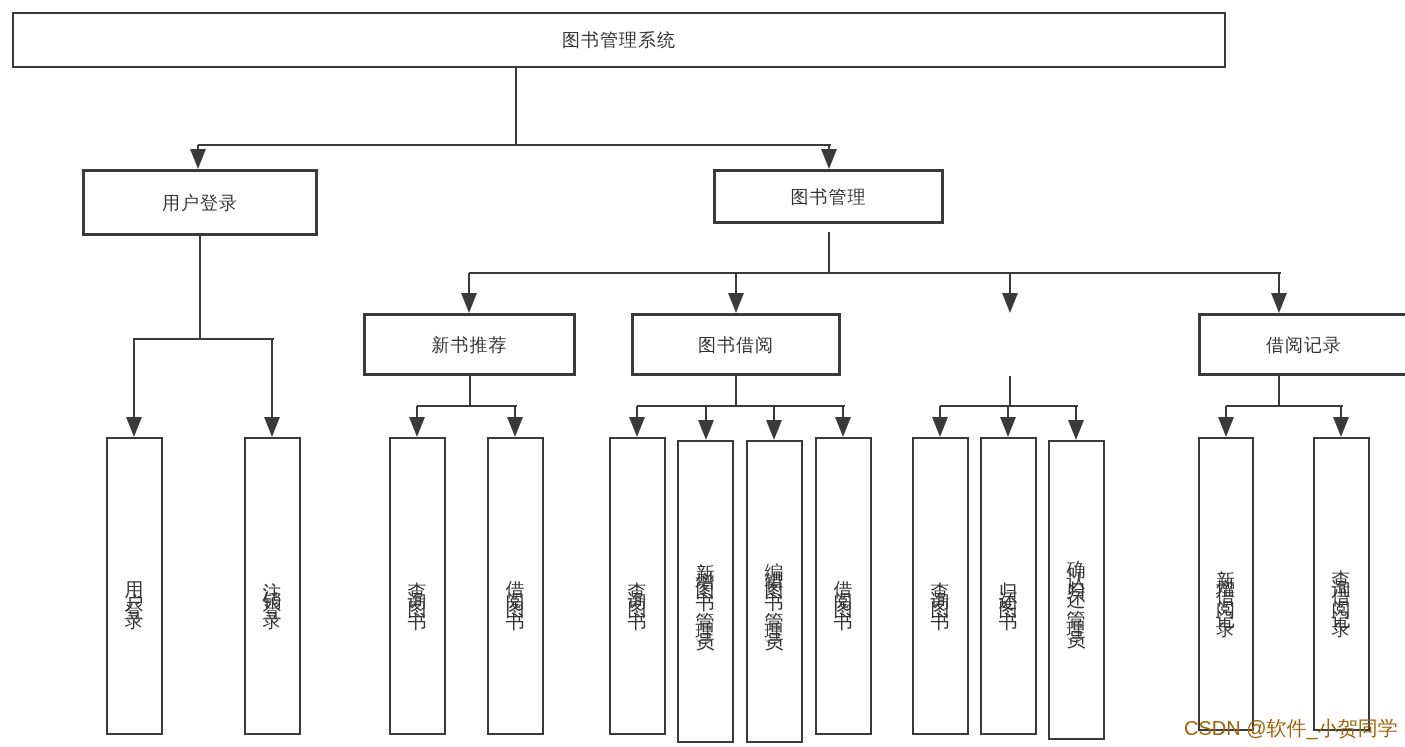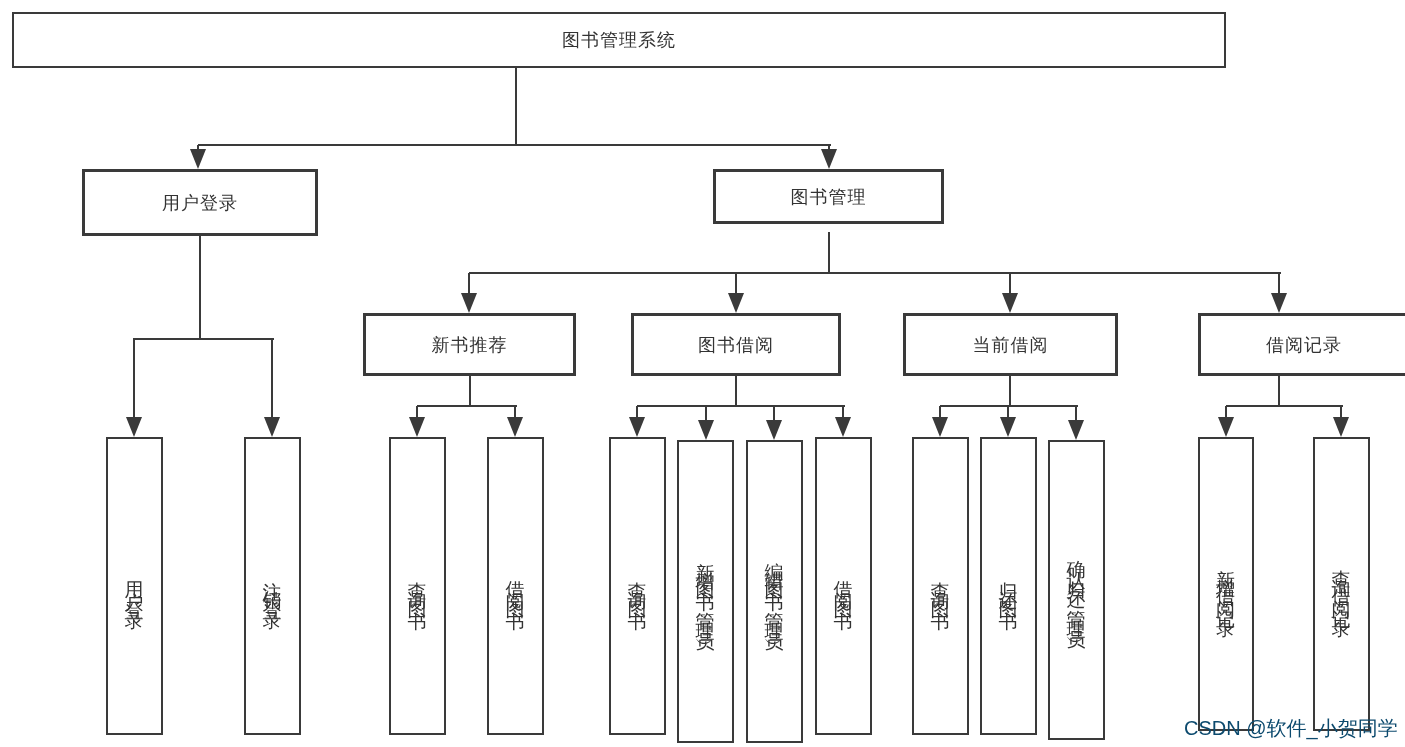--- a/index.html
+++ b/index.html
@@ -56,38 +56,37 @@
     border-left: 8px solid transparent;
     border-right: 8px solid transparent;
     border-top: 20px solid #3a3a3a;
     z-index: 1;
   }
   .watermark {
     position: absolute;
     left: 1184px;
     top: 715px;
     font-size: 20px;
-    color: #0c4a6e;
+    color: #a16207;
     white-space: nowrap;
     z-index: 5;
   }
 </style>
 </head>
 <body>
 
 <div id="canvas">
 
   <div class="box root" style="left:12px;top:12px;width:1214px;height:56px">图书管理系统</div>
 
   <div class="box lvl" style="left:82px;top:169px;width:236px;height:67px">用户登录</div>
   <div class="box lvl" style="left:713px;top:169px;width:231px;height:55px">图书管理</div>
 
   <div class="box lvl" style="left:631px;top:313px;width:210px;height:63px">图书借阅</div>
   <div class="box lvl" style="left:363px;top:313px;width:213px;height:63px">新书推荐</div>
-  <div class="box lvl" style="left:903px;top:313px;width:215px;height:63px">当前借阅</div>
   <div class="box lvl" style="left:1198px;top:313px;width:212px;height:63px">借阅记录</div>
 
   <div class="box leaf" style="left:106px;top:437px;width:57px;height:298px">用户登录</div>
   <div class="box leaf" style="left:244px;top:437px;width:57px;height:298px">注销登录</div>
 
   <div class="box leaf" style="left:389px;top:437px;width:57px;height:298px">查询图书</div>
   <div class="box leaf" style="left:487px;top:437px;width:57px;height:298px">借阅图书</div>
 
   <div class="box leaf" style="left:609px;top:437px;width:57px;height:298px">查询图书</div>
   <div class="box leaf" style="left:677px;top:440px;width:57px;height:303px">新增图书（管理员）</div>

